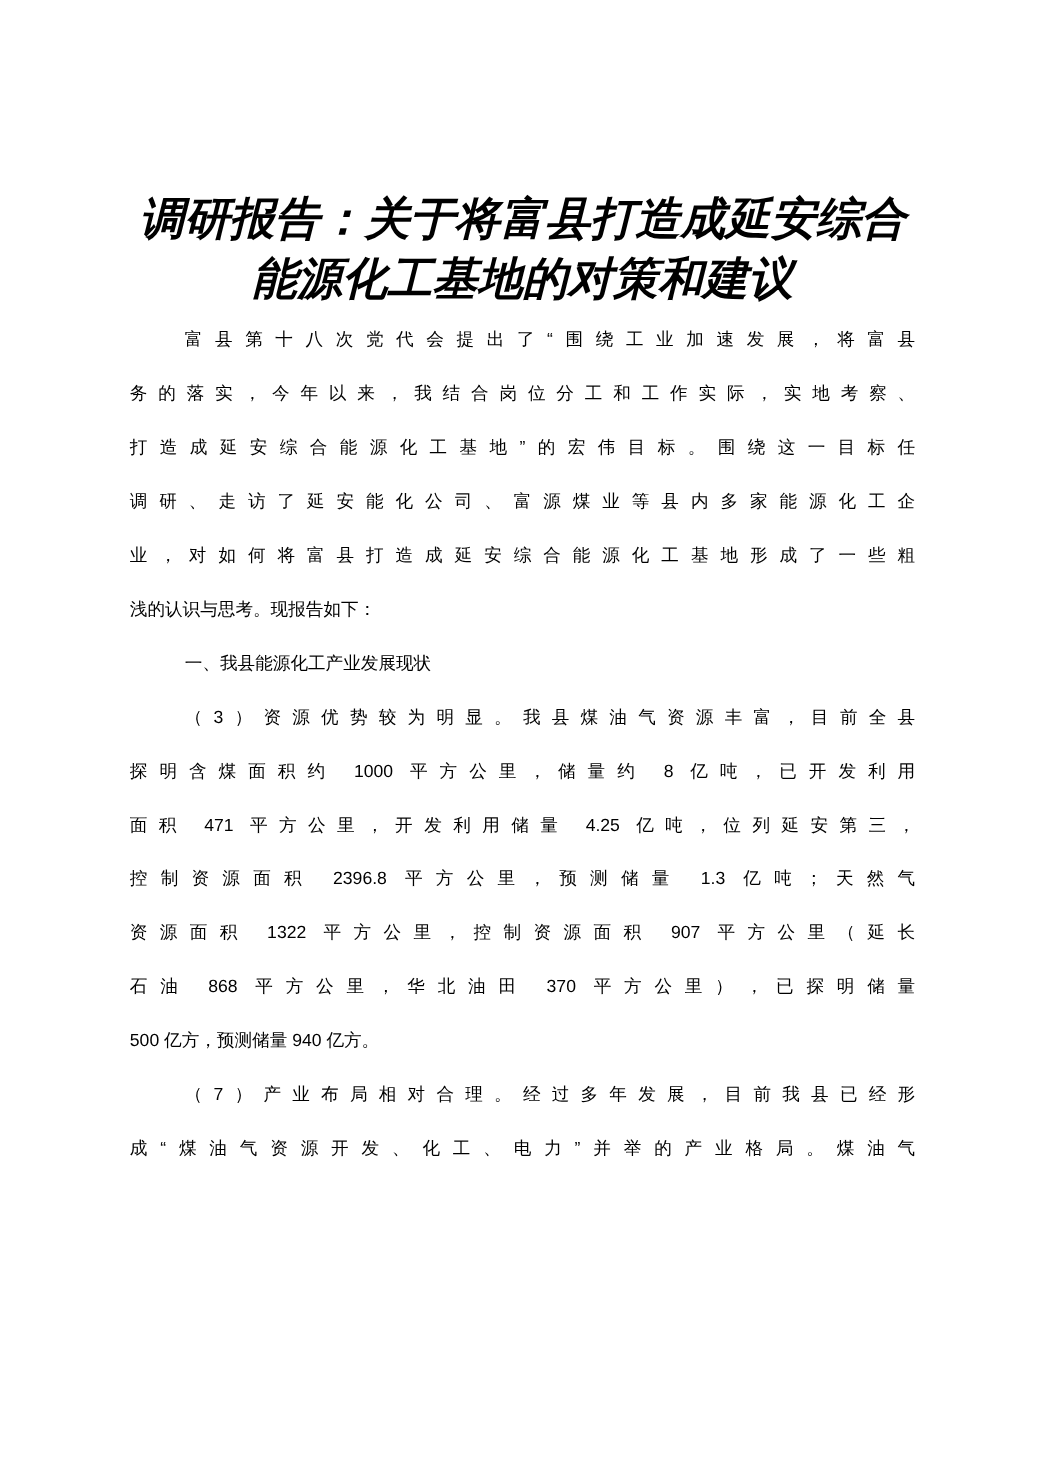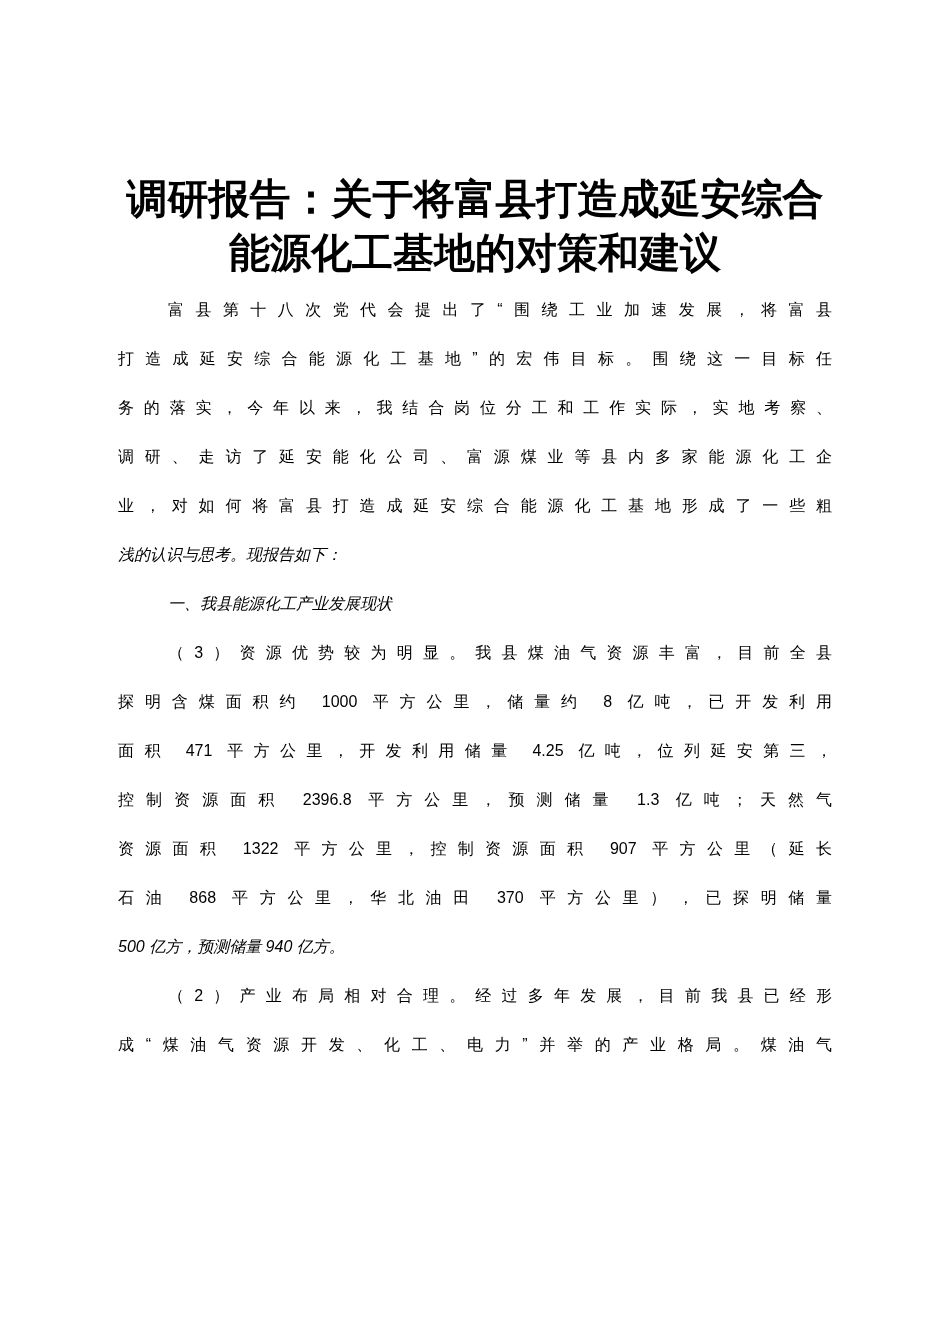--- a/index.html
+++ b/index.html
@@ -25,73 +25,73 @@
     margin: 0;
     font-family: "Liberation Serif", "DejaVu Serif", serif;
     font-weight: bold;
     font-size: 41px;
     line-height: 54px;
     text-align: center;
     color: #000000;
   }
   .title-line {
     white-space: nowrap;
+    font-style: italic;
   }
   .doc-body {
     margin-top: 5px;
     font-family: "Liberation Sans", "DejaVu Sans", sans-serif;
     font-size: 16px;
     line-height: 49px;
     color: #000000;
   }
   .para {
     margin: 0;
   }
   .line {
     text-align: justify;
     text-align-last: justify;
   }
   .line.left {
     text-align: right;
     text-align-last: left;
-    font-style: italic;
   }
   .line.indent {
     text-indent: 50px;
   }
 </style>
 </head>
 <body>
 
 <div class="page">
   <div class="content">
     <h1 class="title">
       <div class="title-line">调研报告：关于将富县打造成延安综合</div>
       <div class="title-line">能源化工基地的对策和建议</div>
     </h1>
     <div class="doc-body" id="doc-body">
         <div class="para">
           <div class="line indent">富县第十八次党代会提出了“围绕工业加速发展，将富县</div>
+          <div class="line">务的落实，今年以来，我结合岗位分工和工作实际，实地考察、</div>
           <div class="line">打造成延安综合能源化工基地”的宏伟目标。围绕这一目标任</div>
-          <div class="line">务的落实，今年以来，我结合岗位分工和工作实际，实地考察、</div>
           <div class="line">调研、走访了延安能化公司、富源煤业等县内多家能源化工企</div>
           <div class="line">业，对如何将富县打造成延安综合能源化工基地形成了一些粗</div>
           <div class="line left">浅的认识与思考。现报告如下：</div>
         </div>
         <div class="para">
           <div class="line indent left">一、我县能源化工产业发展现状</div>
         </div>
         <div class="para">
           <div class="line indent">（3）资源优势较为明显。我县煤油气资源丰富，目前全县</div>
           <div class="line">探明含煤面积约 1000 平方公里，储量约 8 亿吨，已开发利用</div>
           <div class="line">面积 471 平方公里，开发利用储量 4.25 亿吨，位列延安第三，</div>
           <div class="line">控制资源面积 2396.8 平方公里，预测储量 1.3 亿吨；天然气</div>
           <div class="line">资源面积 1322 平方公里，控制资源面积 907 平方公里（延长</div>
           <div class="line">石油 868 平方公里，华北油田 370 平方公里），已探明储量</div>
           <div class="line left">500 亿方，预测储量 940 亿方。</div>
         </div>
         <div class="para">
-          <div class="line indent">（2）产业布局相对合理。经过多年发展，目前我县已经形</div>
+          <div class="line indent">（7）产业布局相对合理。经过多年发展，目前我县已经形</div>
           <div class="line">成“煤油气资源开发、化工、电力”并举的产业格局。煤油气</div>
         </div>
       </div>
   </div>
 </div>
 
 </body></html>

